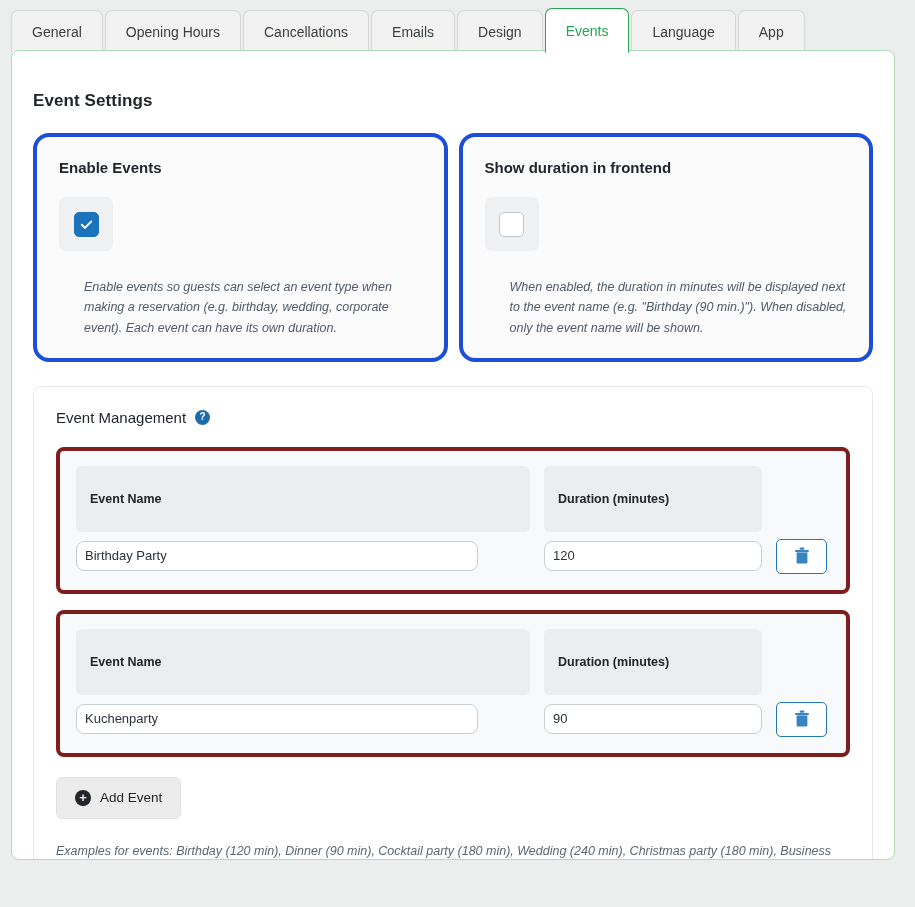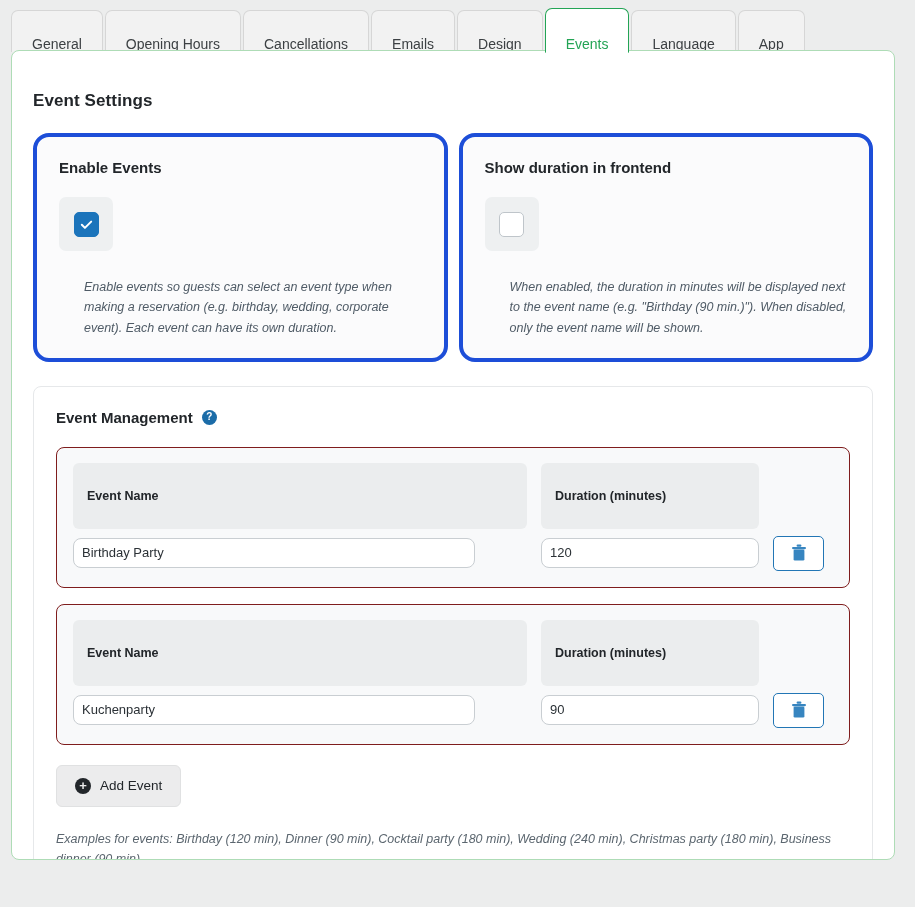--- a/index.html
+++ b/index.html
@@ -17,21 +17,21 @@
     left: 0; top: 0;
     width: 915px; height: 52px;
     display: flex;
     align-items: flex-end;
     padding-left: 11px;
   }
   .tab {
     height: 42px;
     padding: 0 20px;
     display: flex;
-    align-items: flex-end;
+    align-items: center;
     justify-content: center;
     background: #f2f2f2;
     border: 1px solid #d6d6d6;
     border-bottom: none;
     border-radius: 7px 7px 0 0;
     font-size: 14px;
     color: #3c4043;
     margin-right: 2px;
     white-space: nowrap;
     cursor: pointer;
@@ -130,40 +130,40 @@
     padding: 22px 22px 26px 22px;
   }
   .mgmt-head {
     display: flex;
     align-items: center;
     gap: 9px;
     margin-bottom: 21px;
   }
   .mgmt-title {
     font-size: 15px;
-    font-weight: bold;
+    font-weight: normal;
     color: #22262a;
   }
   .help-icon {
     width: 15px; height: 15px;
     border-radius: 50%;
     background: #1b6ca8;
     color: #fff;
     font-size: 10px;
     font-weight: bold;
     display: flex;
     align-items: center;
     justify-content: center;
     cursor: pointer;
     line-height: 1;
   }
 
   .event-row {
     background: #f8f9fa;
-    border: 1px solid #7f1d1d;
+    border: 4px solid #7f1d1d;
     border-radius: 8px;
     padding: 15px 16px 16px 16px;
     margin-bottom: 16px;
     display: flex;
     align-items: flex-start;
     gap: 14px;
   }
   .col-name { width: 454px; }
   .col-dur  { width: 218px; }
   .field-label {

